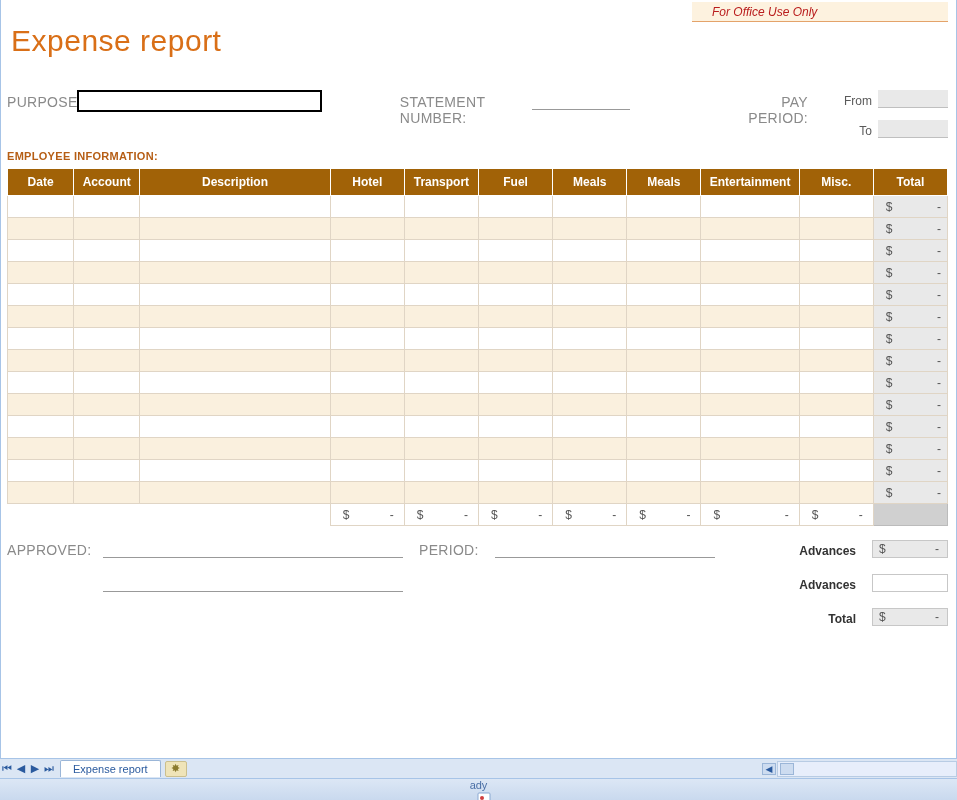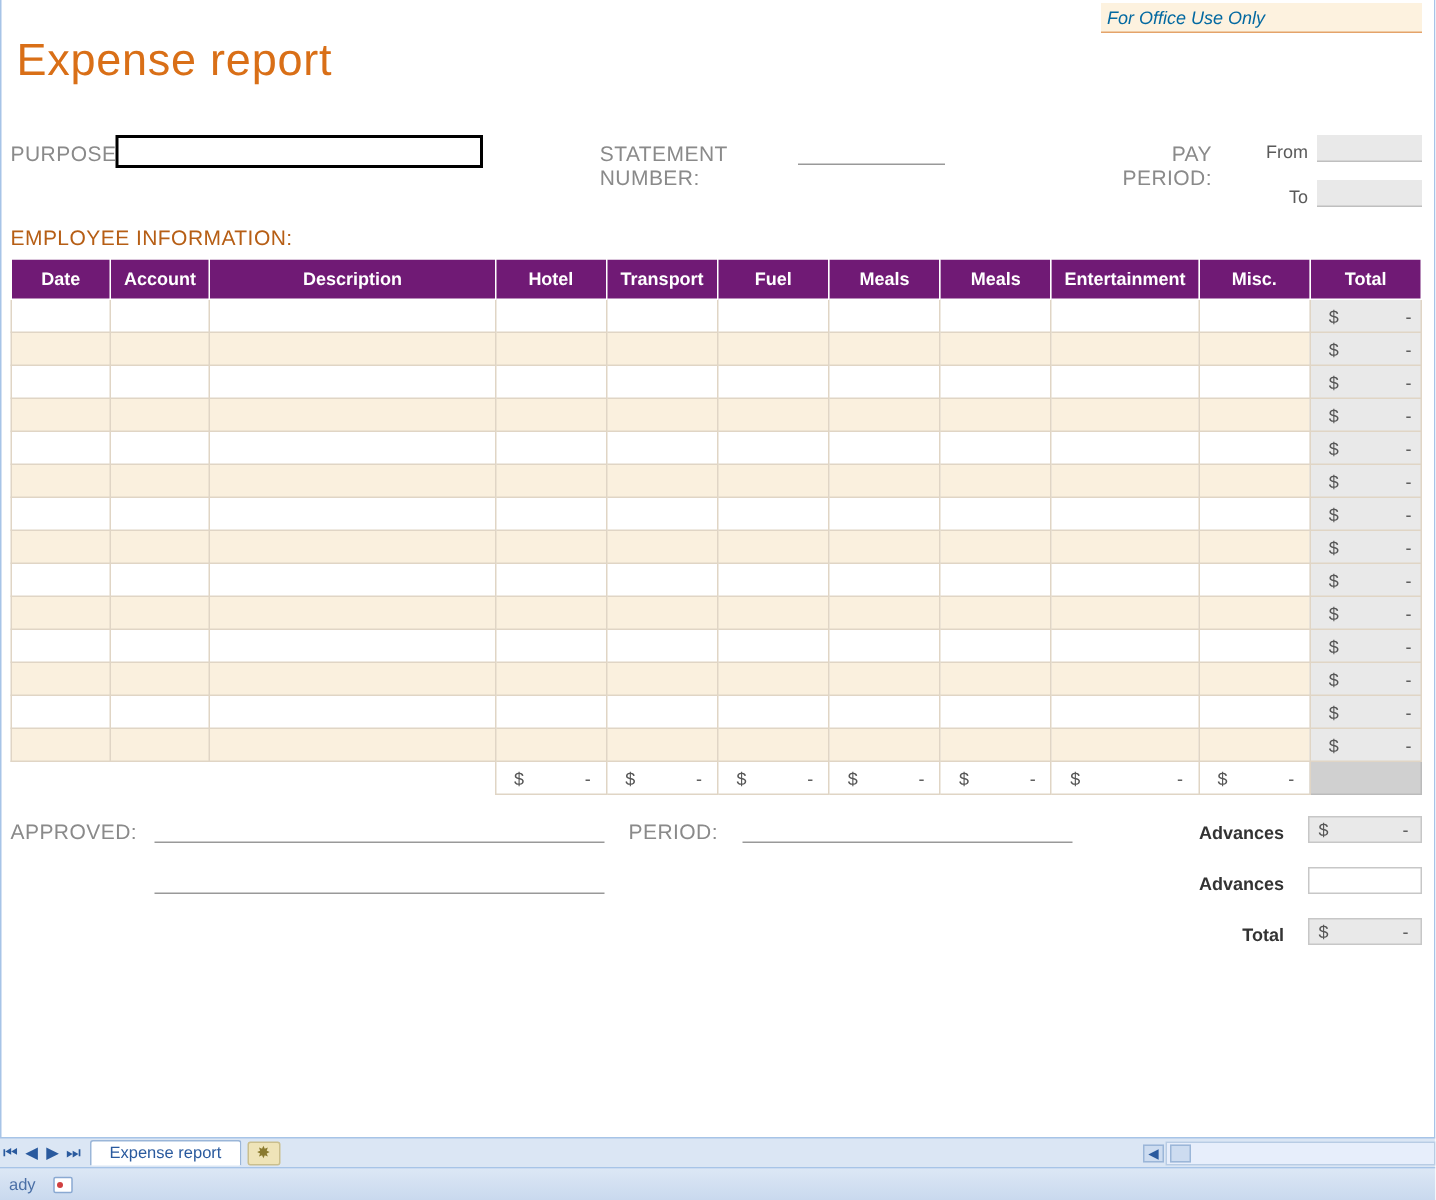--- a/index.html
+++ b/index.html
@@ -18,27 +18,27 @@
     position: relative;
     padding: 6px 8px 0 6px;
     height: 758px;
     border-left: 1px solid #a7c4e7;
     border-right: 1px solid #a7c4e7;
   }
   .office-use {
     position: absolute;
     top: 2px;
     right: 8px;
-    width: 214px;
+    width: 256px;
     height: 20px;
     background: #fdf2df;
-    color: #0369a1;
+    color: #b91c1c;
     font-style: italic;
     font-size: 12px;
-    padding: 3px 4px;
+    padding: 3px 20px;
     border-bottom: 1px solid #e4a36a;
   }
   .title {
     font-size: 30px;
     color: #d96f17;
     font-weight: 400;
     margin: 18px 0 32px 4px;
     letter-spacing: .5px;
   }
   .row1, .row2 {
@@ -82,43 +82,43 @@
     width: 70px;
     height: 18px;
     background: #e9e9e9;
     border-bottom: 1px solid #bfbfbf;
     margin-left: 6px;
   }
   .fromto-stack { display:flex; flex-direction:column; gap:12px; }
   .fromto-row { display:flex; align-items:flex-end; justify-content:flex-end; }
   .emp-hdr {
     color: #b65e15;
-    font-weight: normal;
-    font-size: 14px;
+    font-weight: bold;
+    font-size: 11px;
     margin-top: 12px;
     margin-bottom: 4px;
     letter-spacing: .3px;
   }
   .emp-grid {
     display: grid;
     grid-template-columns: 68px 300px 70px 270px 80px 1fr;
     row-gap: 6px;
     column-gap: 10px;
     align-items: end;
     margin-bottom: 10px;
   }
   .emp-grid .ul { border-bottom: 1px solid #999; height: 16px; }
 
   table.expense {
     width: 100%;
     border-collapse: collapse;
     margin-top: 6px;
   }
   table.expense th {
-    background: #701a75;
+    background: #a16207;
     color: #fff;
     font-size: 12px;
     font-weight: bold;
     padding: 6px 4px;
     border: 1px solid #fff;
     text-align: center;
   }
   table.expense td {
     border: 1px solid #e0d5c5;
     height: 22px;
@@ -233,20 +233,21 @@
   .hscroll .arrow.left  { left:-16px; }
   .statusbar {
     position: absolute;
     left:0; right:0; bottom:0;
     height: 22px;
     background: linear-gradient(#dce7f5,#c9d9ee);
     border-top: 1px solid #a7c4e7;
     display:flex; align-items:center;
     font-size:11px; color:#4a6fa6;
     padding: 0 6px;
+    flex-direction: column;
   }
   .statusbar .icon {
     width:16px; height:16px; margin-left:10px;
     display:inline-flex; align-items:center; justify-content:center;
   }
 </style>
 </head>
 <body>
 
 <div class="sheet">

